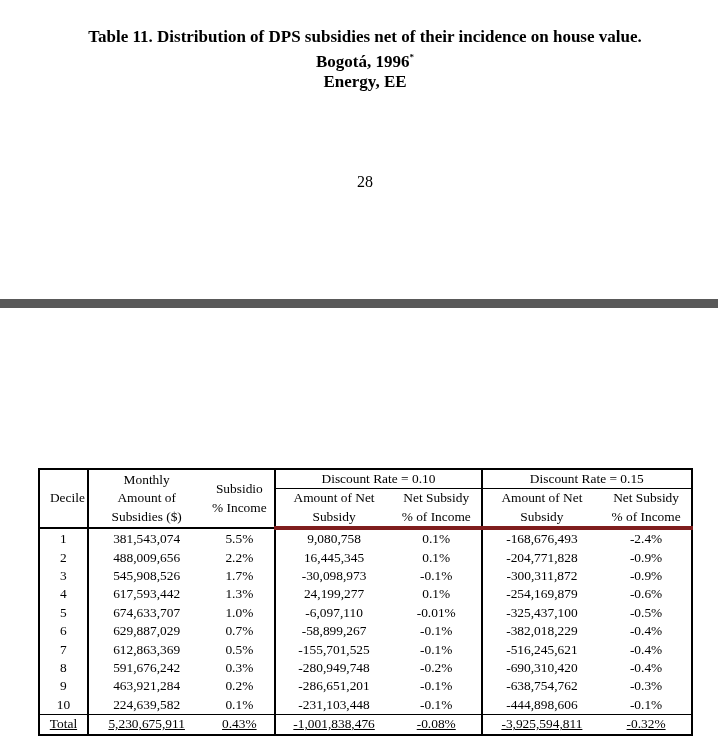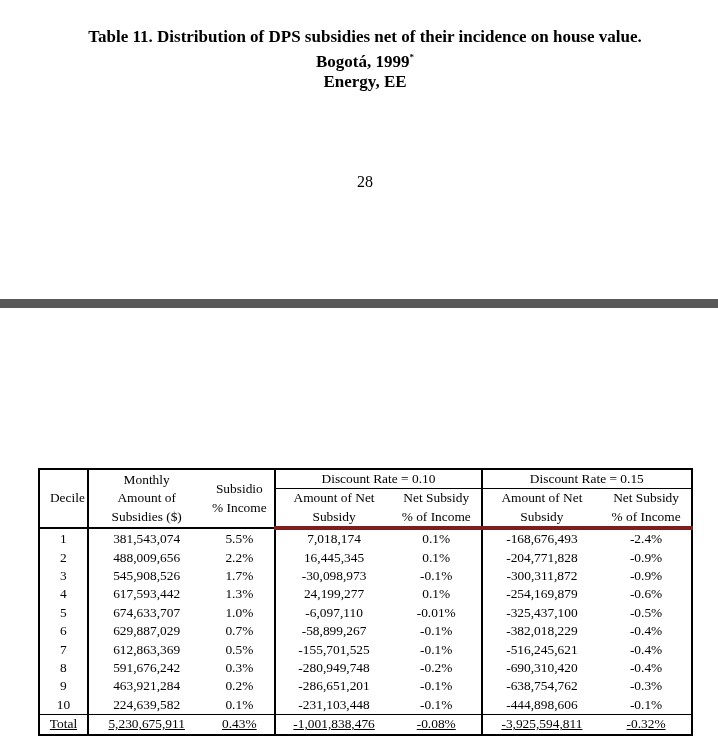--- a/index.html
+++ b/index.html
@@ -39,21 +39,21 @@
   col.c-net10 { width: 117px; }
   col.c-pct10 { width: 90px; }
   col.c-net15 { width: 120px; }
   col.c-pct15 { width: 91px; }
 </style>
 </head>
 <body>
 
 <div class="title-block">
   <div>Table 11. Distribution of DPS subsidies net of their incidence on house value.</div>
-  <div><span>Bogotá, 1999</span><sup>*</sup></div>
+  <div><span>Bogotá, 1996</span><sup>*</sup></div>
   <div>Energy, EE</div>
 </div>
 
 <div class="page-number">28</div>
 
 <div class="page-separator"></div>
 
 <table class="data">
   <colgroup>
     <col class="c-decile">
@@ -96,21 +96,21 @@
         <div>Net Subsidy</div>
         <div>% of Income</div>
       </th>
     </tr>
   </thead>
   <tbody id="table-body">
       <tr>
         <td>1</td>
         <td class="thick-l">381,543,074</td>
         <td>5.5%</td>
-        <td class="thick-l">7,018,174</td>
+        <td class="thick-l">9,080,758</td>
         <td>0.1%</td>
         <td class="thick-l">-168,676,493</td>
         <td>-2.4%</td>
       </tr>
       <tr>
         <td>2</td>
         <td class="thick-l">488,009,656</td>
         <td>2.2%</td>
         <td class="thick-l">16,445,345</td>
         <td>0.1%</td>

